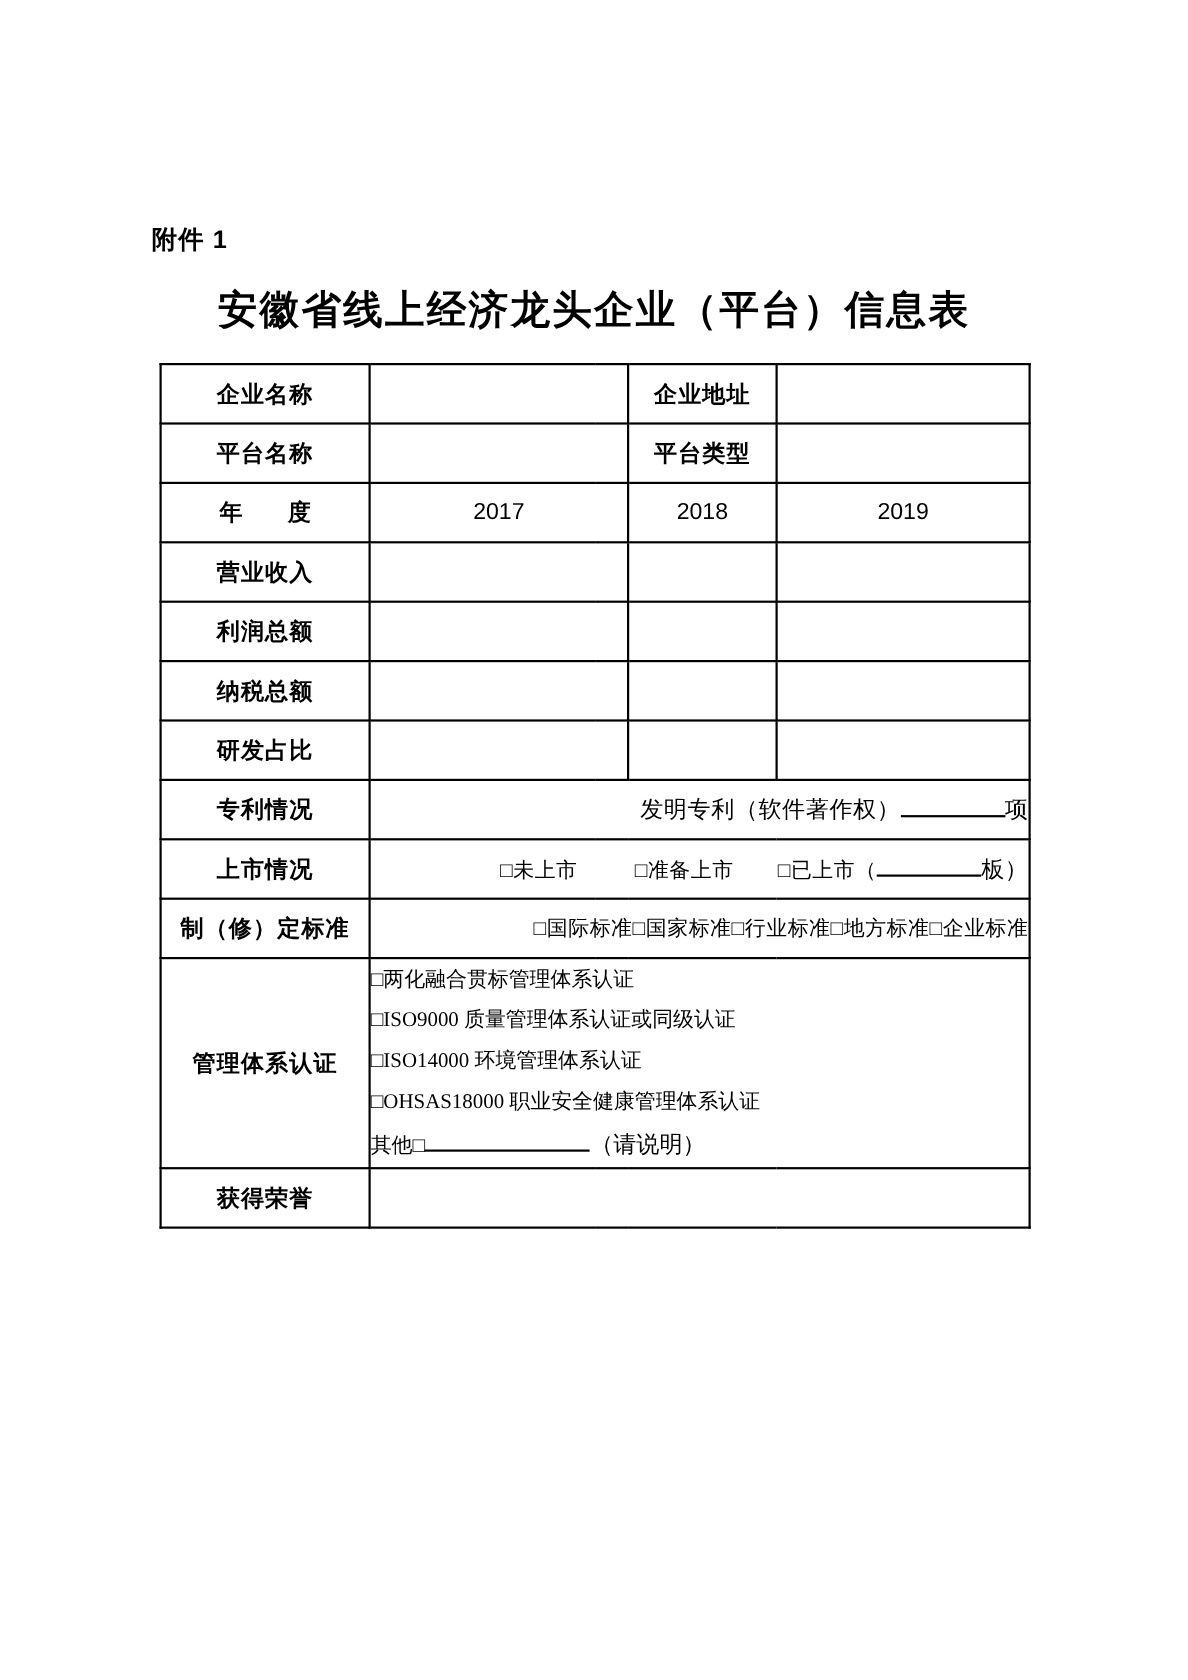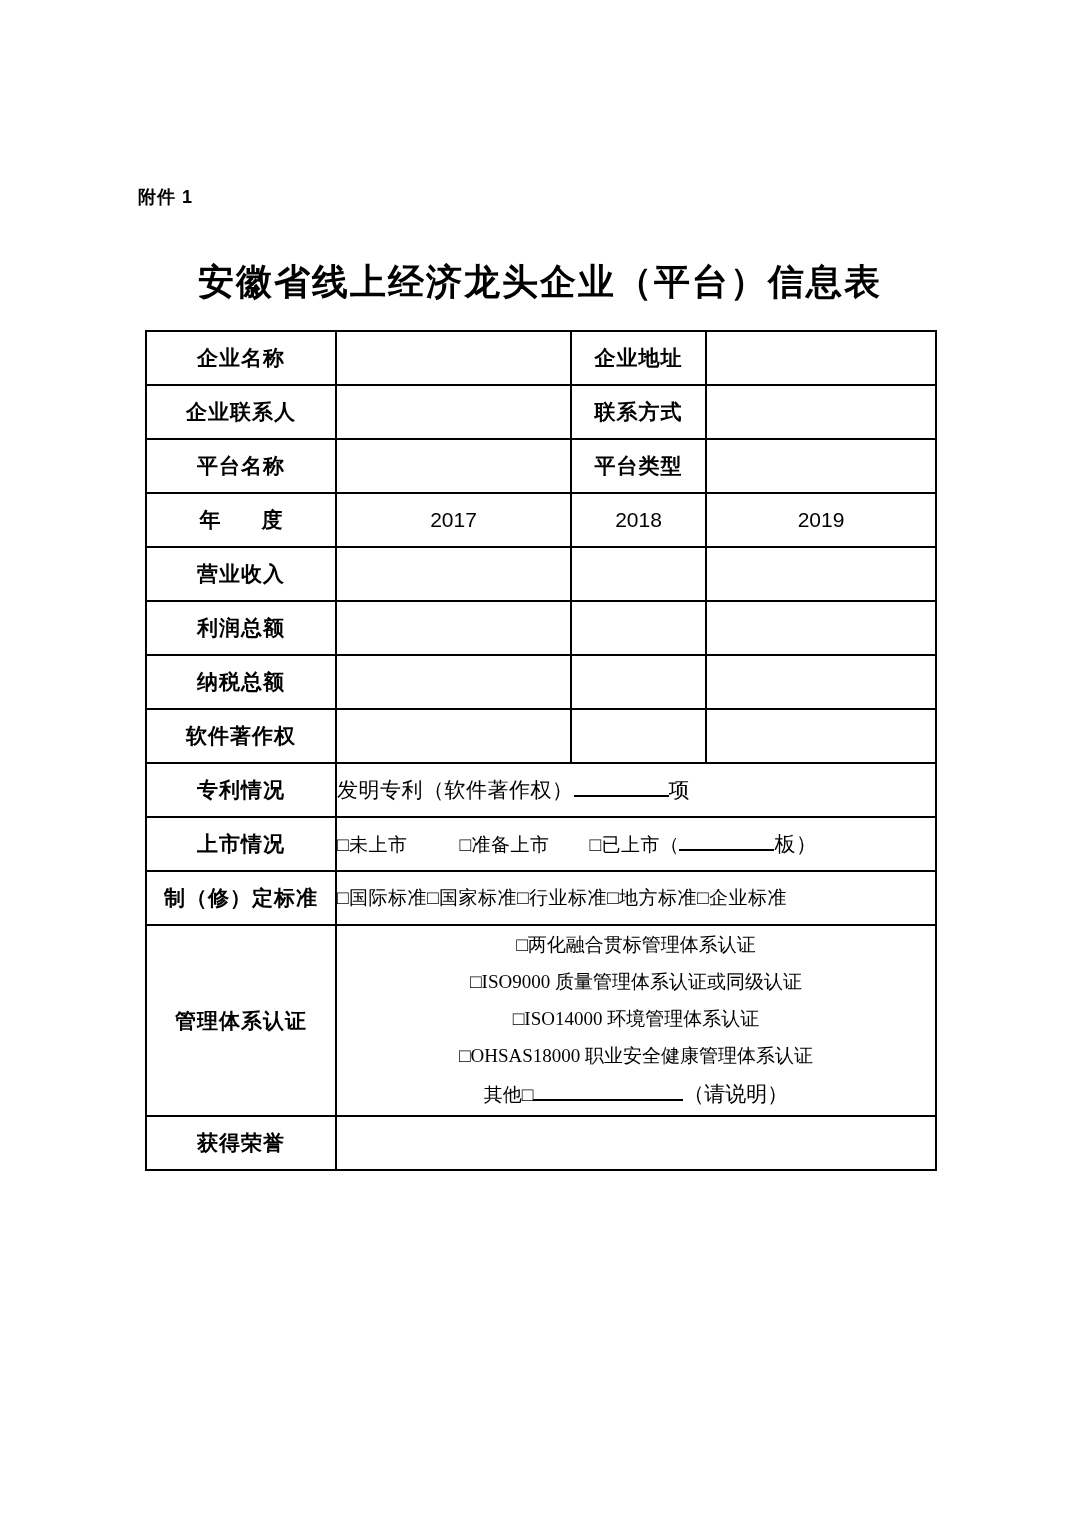--- a/index.html
+++ b/index.html
@@ -16,23 +16,23 @@
   }
   .page {
     position: relative;
     width: 1080px;
     height: 1527px;
     box-sizing: border-box;
   }
   .attach-label {
     position: absolute;
     left: 138px;
-    top: 185px;
+    top: 202px;
     font-family: "Liberation Sans", sans-serif;
-    font-size: 18px;
+    font-size: 23px;
     font-weight: bold;
     letter-spacing: 1px;
   }
   .doc-title {
     position: absolute;
     left: 0;
     right: 0;
     top: 258px;
     text-align: center;
     font-family: "DejaVu Serif", "Liberation Serif", serif;
@@ -70,21 +70,21 @@
     text-indent: 10px;
     margin-top: 36px;
   }
   .val {
     text-align: center;
     font-family: Liberation Sans, sans-serif;
     font-size: 22px;
   }
   .blank { }
   .cell-text {
-    text-align: left;
+    text-align: right;
     padding-left: 12px;
     font-size: 21px;
     letter-spacing: 0.5px;
     margin-top: 36px;
   }
   .row-tall td { height: 56px; }
   .underline-mid {
     display: inline-block;
     border-bottom: 2px solid #000;
     width: 95px;
@@ -94,21 +94,21 @@
     display: inline-block;
     border-bottom: 2px solid #000;
     width: 150px;
     vertical-align: baseline;
   }
   .cb {
     font-family: Liberation Serif, serif;
     font-size: 19px;
   }
   .list-cell {
-    text-align: center;
+    text-align: left;
     padding: 10px 0 10px 12px;
     line-height: 1.95;
     font-size: 21px;
   }
   .list-cell div { white-space: nowrap; }
   .gap-wide { display: inline-block; width: 52px; }
   .gap-med { display: inline-block; width: 40px; }
   .honor-cell { height: 110px; border-radius: 17px; }
 </style>
 </head>
@@ -130,26 +130,20 @@
     </colgroup>
     <tbody>
 
       <tr>
         <td class="lbl">企业名称</td>
         <td class="val blank" colspan="2"></td>
         <td class="lbl">企业地址</td>
         <td class="val blank"></td>
       </tr>
 
-      <tr>
-        <td class="lbl">企业联系人</td>
-        <td class="val blank" colspan="2"></td>
-        <td class="lbl">联系方式</td>
-        <td class="val blank"></td>
-      </tr>
 
       <tr>
         <td class="lbl">平台名称</td>
         <td class="val blank" colspan="2"></td>
         <td class="lbl">平台类型</td>
         <td class="val blank"></td>
       </tr>
 
       <tr class="row-tall">
         <td class="lbl-sp">年　度</td>
@@ -170,21 +164,21 @@
         <td class="val blank"></td>
         <td class="val blank"></td>
       </tr>
       <tr class="row-tall">
         <td class="lbl">纳税总额</td>
         <td class="val blank" colspan="2"></td>
         <td class="val blank"></td>
         <td class="val blank"></td>
       </tr>
       <tr class="row-tall">
-        <td class="lbl">软件著作权</td>
+        <td class="lbl">研发占比</td>
         <td class="val blank" colspan="2"></td>
         <td class="val blank"></td>
         <td class="val blank"></td>
       </tr>
 
       <tr class="row-tall">
         <td class="lbl">专利情况</td>
         <td class="cell-text" colspan="4">
           <span>发明专利（软件著作权）</span><span class="underline-mid"></span><span>项</span>
         </td>

